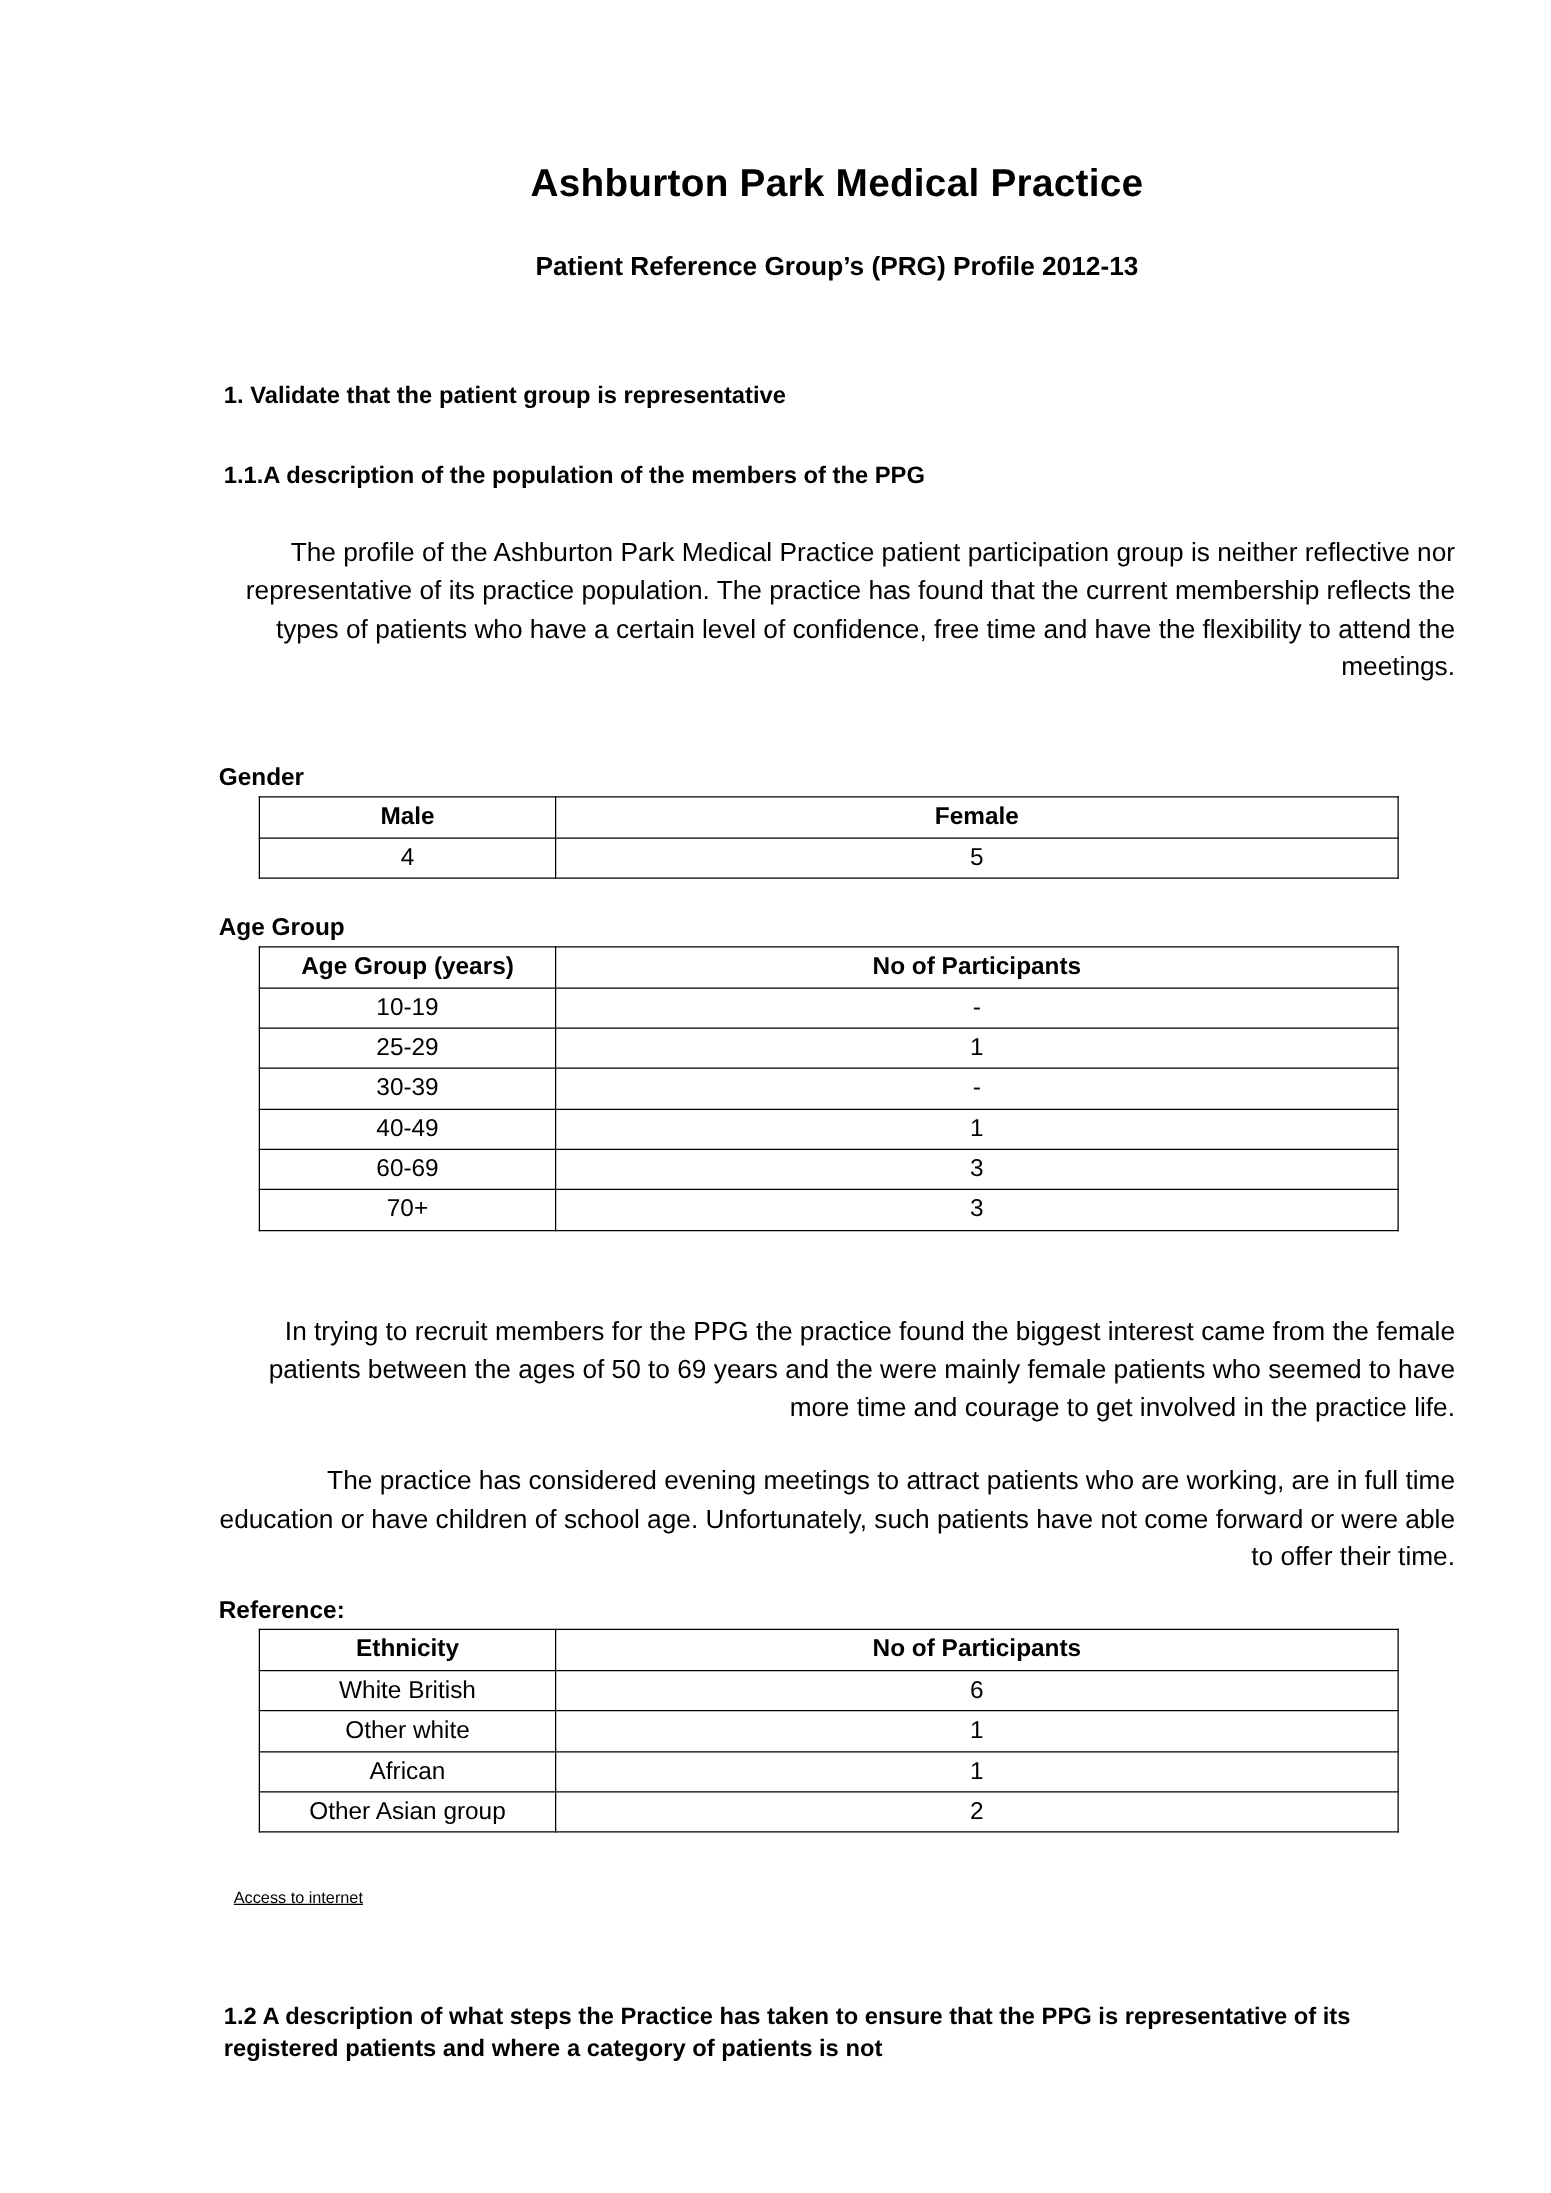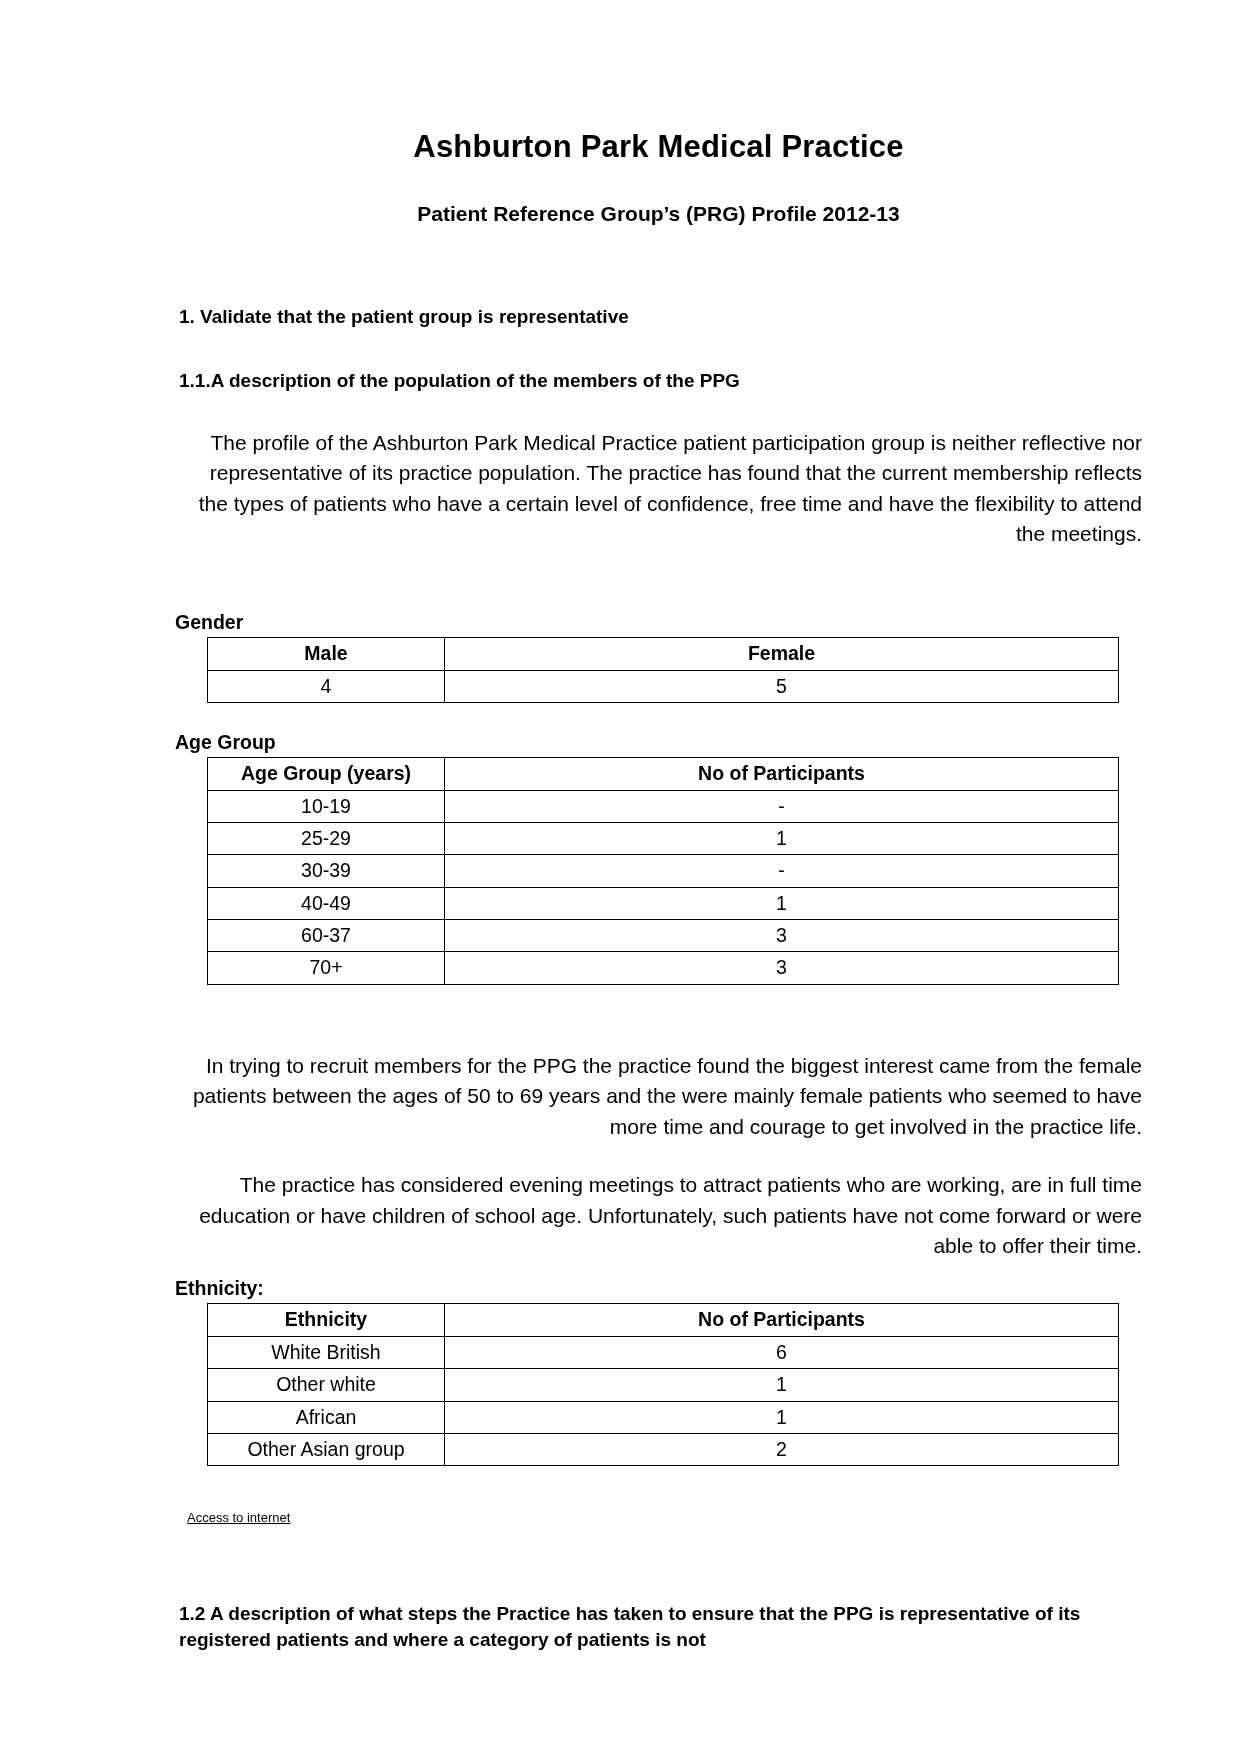--- a/index.html
+++ b/index.html
@@ -12,21 +12,21 @@
     height: 1754px;
     font-family: "Liberation Sans", sans-serif;
     color: #000000;
     -webkit-font-smoothing: antialiased;
   }
   .page {
     position: relative;
     width: 1241px;
     height: 1754px;
     box-sizing: border-box;
-    padding: 128px 99px 0 175px;
+    padding: 128px 77px 0 175px;
   }
   .doc-title {
     text-align: center;
     font-size: 31px;
     font-weight: bold;
     letter-spacing: 0.2px;
     margin: 0 0 0 0;
     line-height: 1.2;
   }
   .doc-subtitle {
@@ -143,41 +143,41 @@
       </tr>
       <tr>
         <td>30-39</td>
         <td>-</td>
       </tr>
       <tr>
         <td>40-49</td>
         <td>1</td>
       </tr>
       <tr>
-        <td>60-37</td>
+        <td>60-69</td>
         <td>3</td>
       </tr>
       <tr>
         <td>70+</td>
         <td>3</td>
       </tr>
     </tbody>
   </table>
 
   <div style="height:66px"></div>
 
   <p class="body-text"> In trying to recruit members for the PPG the practice found the biggest interest came from the female patients between the ages of 50 to 69 years and the were mainly female  patients who seemed to have more time and courage to get involved in the practice life.</p>
 
   <div style="height:28px"></div>
 
   <p class="body-text"> The practice has considered evening meetings to attract patients who are working, are in full time education or have children of school age. Unfortunately, such patients have not come forward or were able to offer their time.</p>
 
   <div style="height:16px"></div>
 
-  <p class="label-bold">Ethnicity:</p>
+  <p class="label-bold">Reference:</p>
 
   <table class="doc-table">
     <thead>
       <tr>
         <th class="col-left">Ethnicity</th>
         <th class="col-right">No of Participants</th>
       </tr>
     </thead>
     <tbody>
       <tr>

